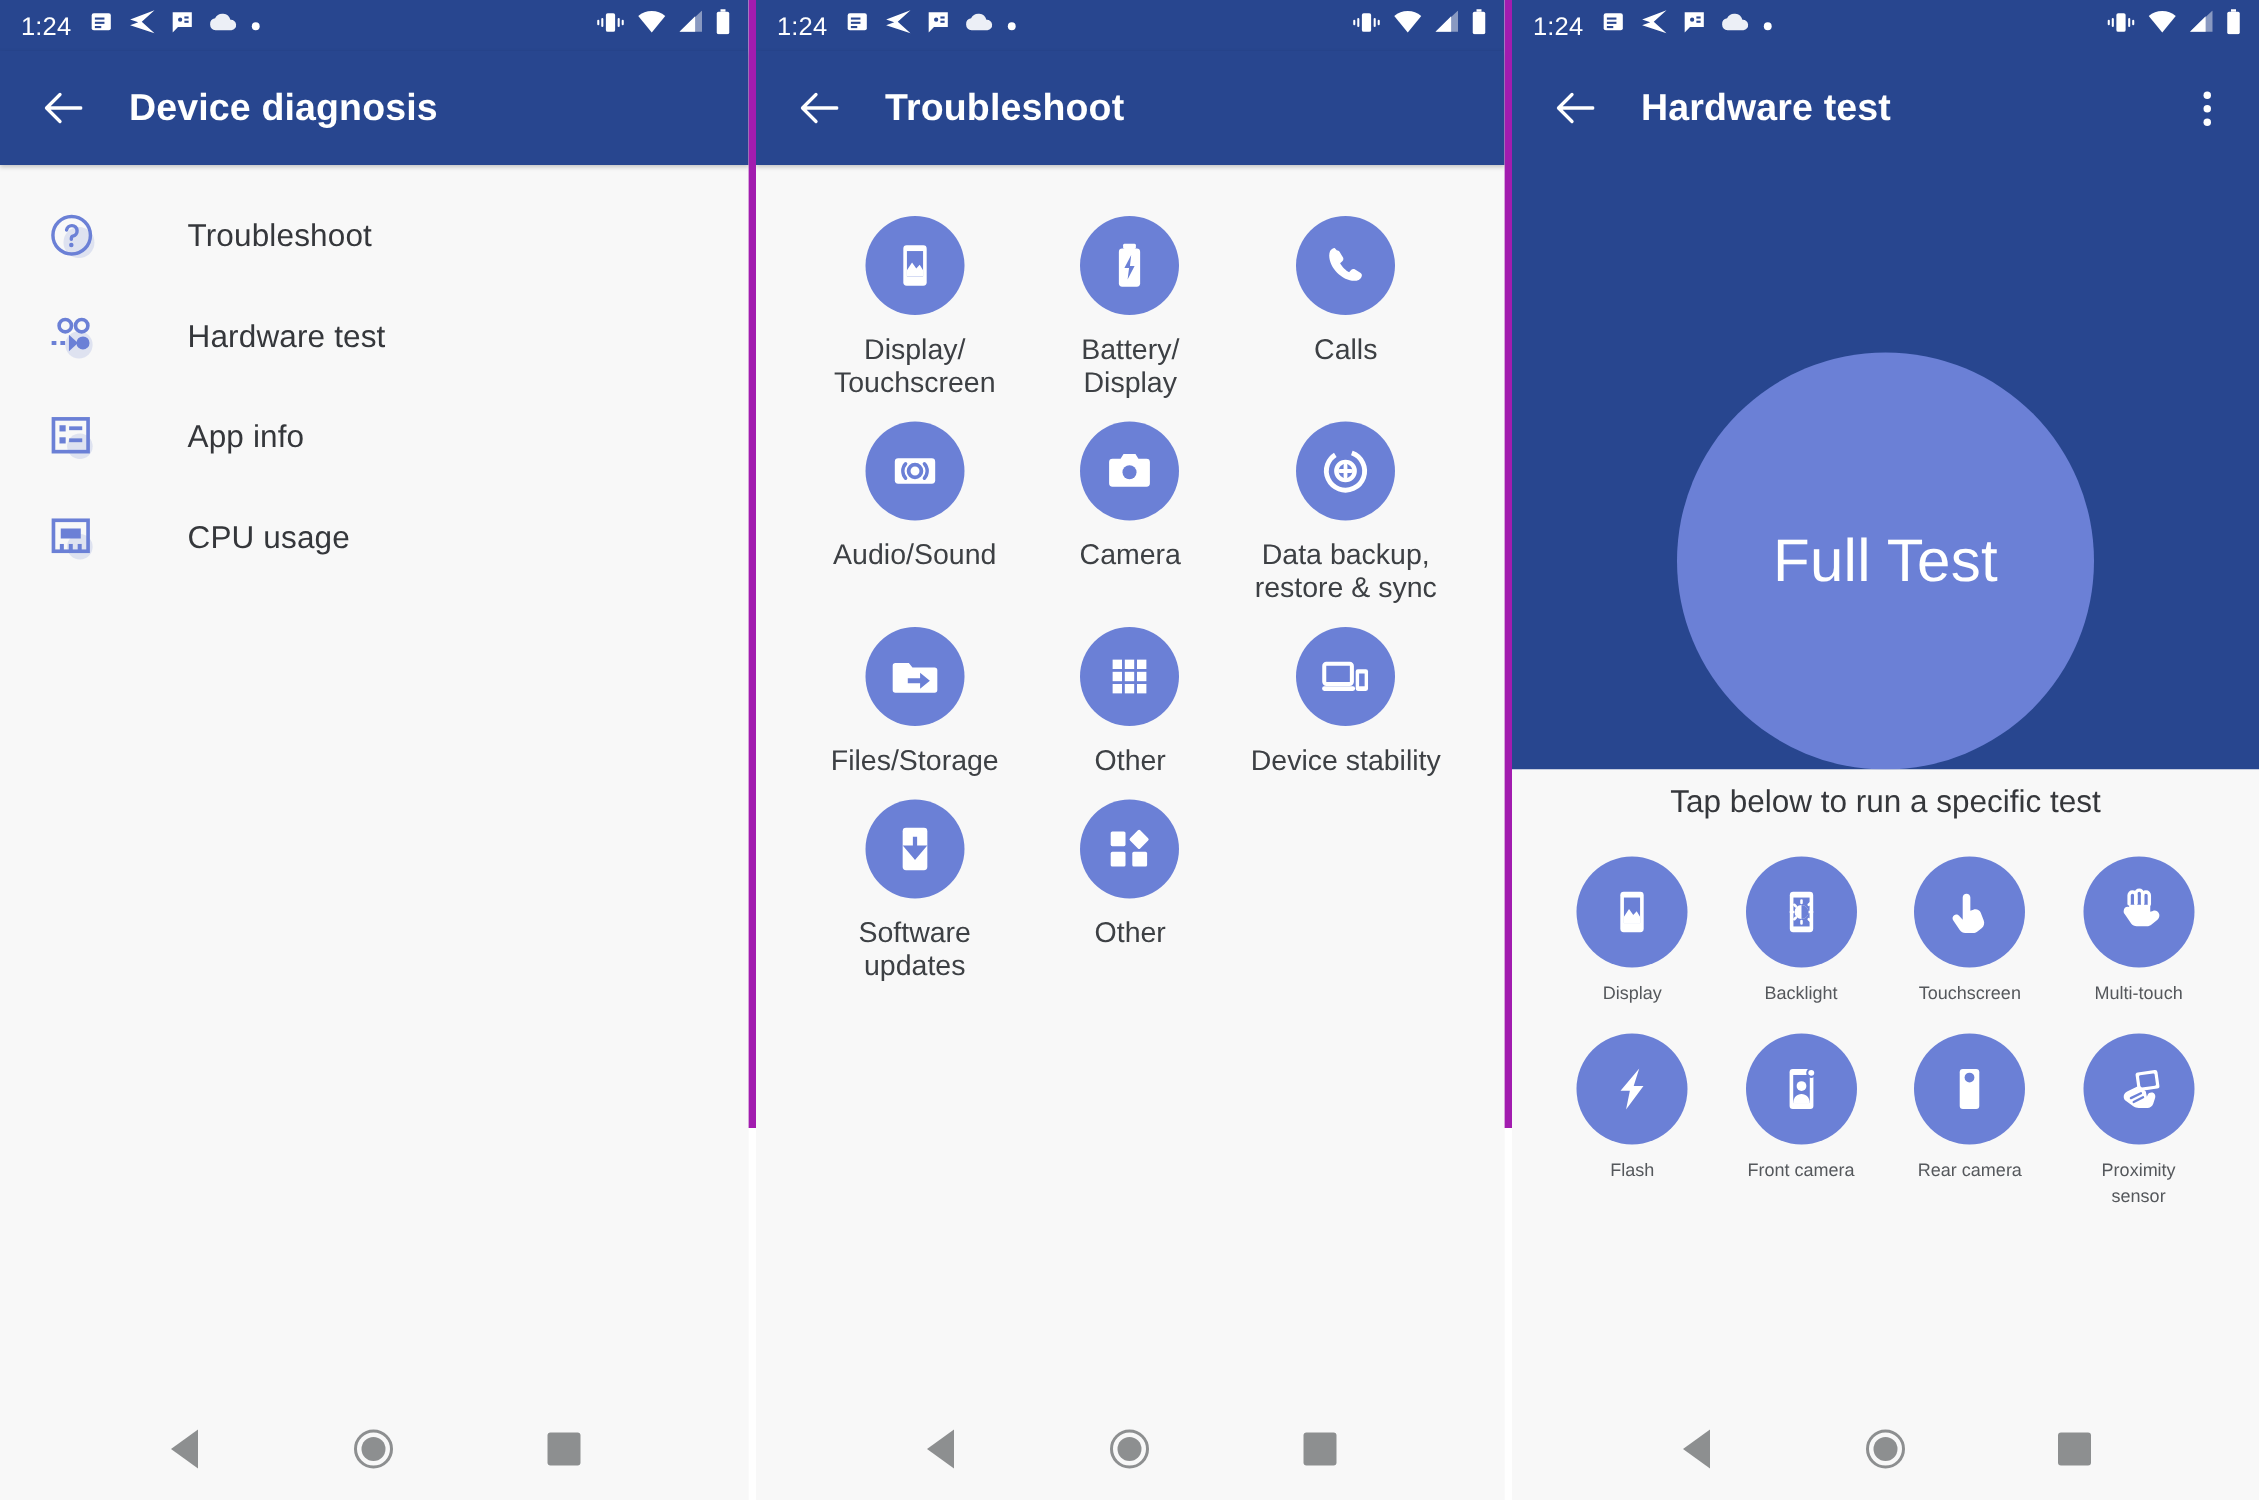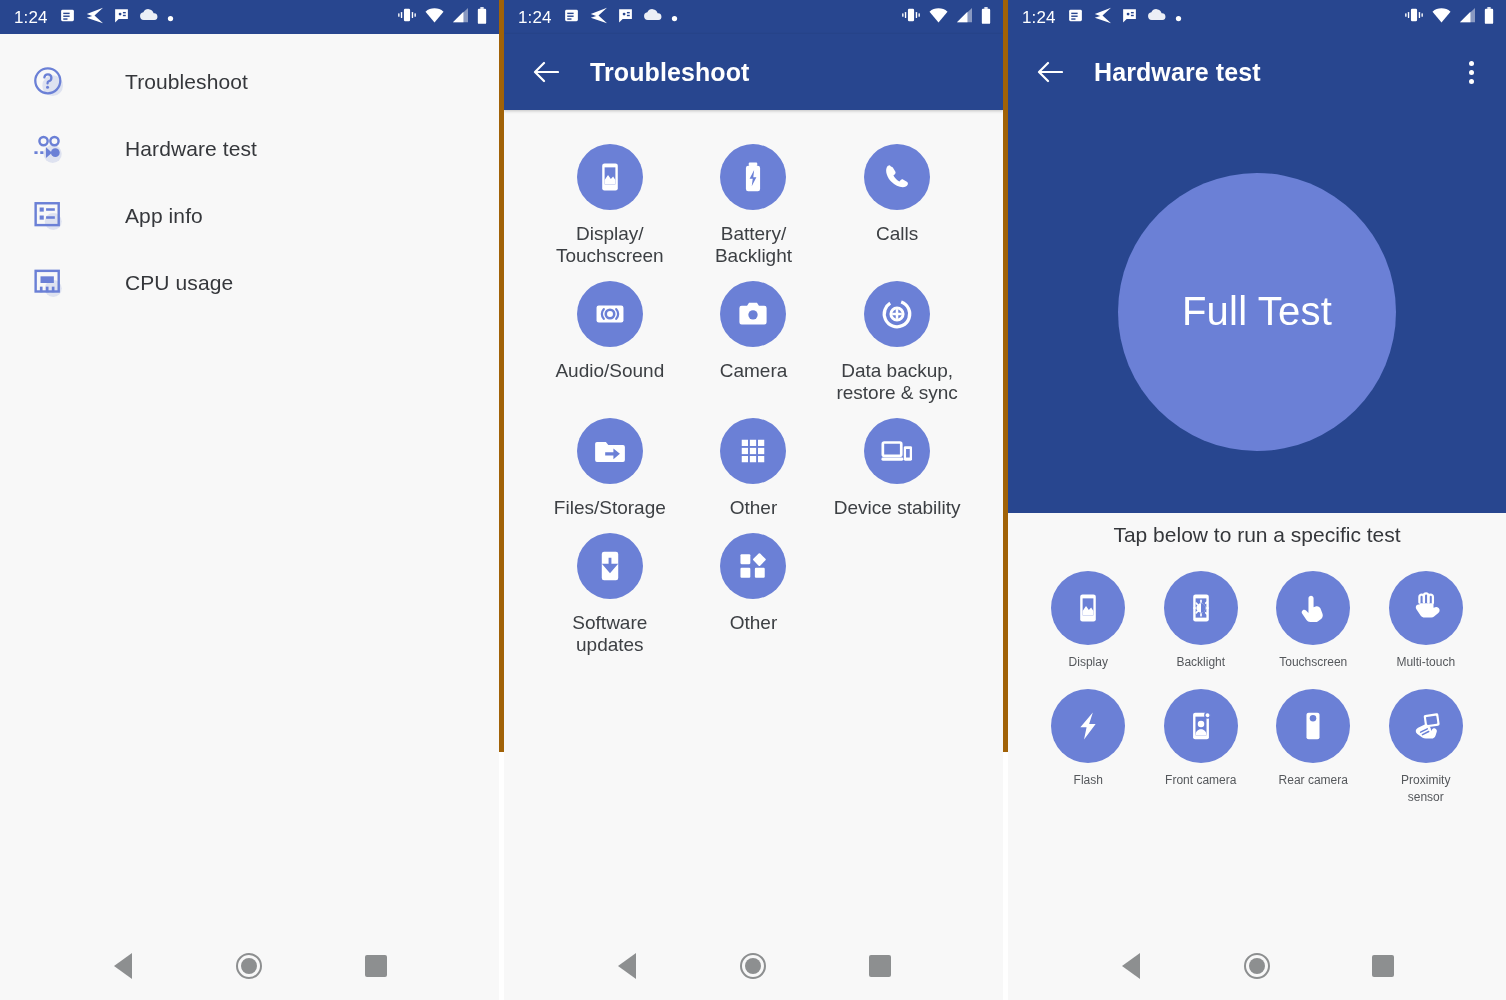--- a/index.html
+++ b/index.html
@@ -6,21 +6,21 @@
   html, body {
     width: 1506px; height: 1000px;
     background: #ffffff;
     font-family: "Liberation Sans", sans-serif;
     overflow: hidden;
   }
   .screens {
     display: flex;
     width: 1506px; height: 752px;
     gap: 5px;
-    background: #a16207;
+    background: #a21caf;
   }
   .screen {
     position: relative;
     height: 1000px;
     background: #f8f8f8;
     overflow: hidden;
     display: flex;
     flex-direction: column;
   }
   .screen-1 { width: 500px; }
@@ -137,21 +137,21 @@
     line-height: 22px;
     color: #3d4044;
     max-width: 160px;
   }
 
   
   .hero {
     height: 403px;
     background: #28468f;
     display: flex;
-    align-items: center;
+    align-items: flex-end;
     justify-content: center;
     flex: 0 0 auto;
     position: relative;
   }
   .full-test {
     width: 278px; height: 278px;
     border-radius: 50%;
     background: #6b80d6;
     display: flex; align-items: center; justify-content: center;
     color: #ffffff;
@@ -290,20 +290,28 @@
         </span>
         <span class="sicon">
           <svg width="10" height="17" viewBox="0 0 12 20">
               <rect x="4" y="0" width="4" height="2" fill="#fff"></rect>
               <rect x="1" y="2" width="10" height="18" rx="1.4" fill="#fff"></rect>
             </svg>
         </span>
       </div>
     </div>
 
+    <div class="appbar">
+      <div class="back-btn">
+        <svg width="26" height="22" viewBox="0 0 26 22">
+          <path d="M25 11 H3 M11 2 L2 11 L11 20" stroke="#fff" stroke-width="2.2" fill="none" stroke-linecap="round" stroke-linejoin="round"></path>
+        </svg>
+      </div>
+      <div class="appbar-title">Device diagnosis</div>
+    </div>
 
     <div class="body">
       <div class="menu-list">
 
         <div class="menu-item">
           <span class="menu-icon">
             <svg width="34" height="34" viewBox="0 0 28 28">
               <circle cx="17" cy="17" r="8.5" fill="#c8cfe9" opacity=".55"></circle>
               <circle cx="13" cy="13" r="10.3" fill="none" stroke="#6b80d6" stroke-width="1.9"></circle>
               <path d="M10.2 10.2a2.9 2.9 0 1 1 3.4 3.3c-.7.2-.8 1-.8 1.7" fill="none" stroke="#6b80d6" stroke-width="1.9" stroke-linecap="round"></path>
@@ -463,21 +471,21 @@
 
         <div class="tcell">
           <span class="tcircle">
             <svg width="34" height="34" viewBox="0 0 24 24">
                 <rect x="9" y="1.8" width="6" height="2.4" rx=".7" fill="#fff"></rect>
                 <rect x="7" y="4" width="10" height="18" rx="1.6" fill="#fff"></rect>
                 <path d="M12.8 7 L9.6 13.2 L11.8 13.2 L11.1 18.6 L14.4 12.2 L12.2 12.2 Z" fill="#6b80d6"></path>
               </svg>
           </span>
           <span class="tlabel" style="white-space: pre-line;">Battery/
-Backlight</span>
+Display</span>
         </div>
 
         <div class="tcell">
           <span class="tcircle">
             <svg width="32" height="32" viewBox="0 0 24 24">
                 <path d="M6.6 3.2c-.9 0-1.9.7-2.3 1.6-1.3 3 .4 7.6 3.5 10.8 3.2 3.2 7.8 4.9 10.8 3.6.9-.4 1.6-1.4 1.6-2.3 0-.5-.3-1-.8-1.3l-2.6-1.6c-.7-.4-1.5-.3-2 .3l-1 1.1c-1.6-.8-3.6-2.8-4.5-4.5l1.1-1c.6-.5.7-1.3.3-2L9.1 5.3c-.3-.5-.9-.9-1.5-.9z" fill="#fff"></path>
               </svg>
           </span>
           <span class="tlabel">Calls</span>
         </div>

